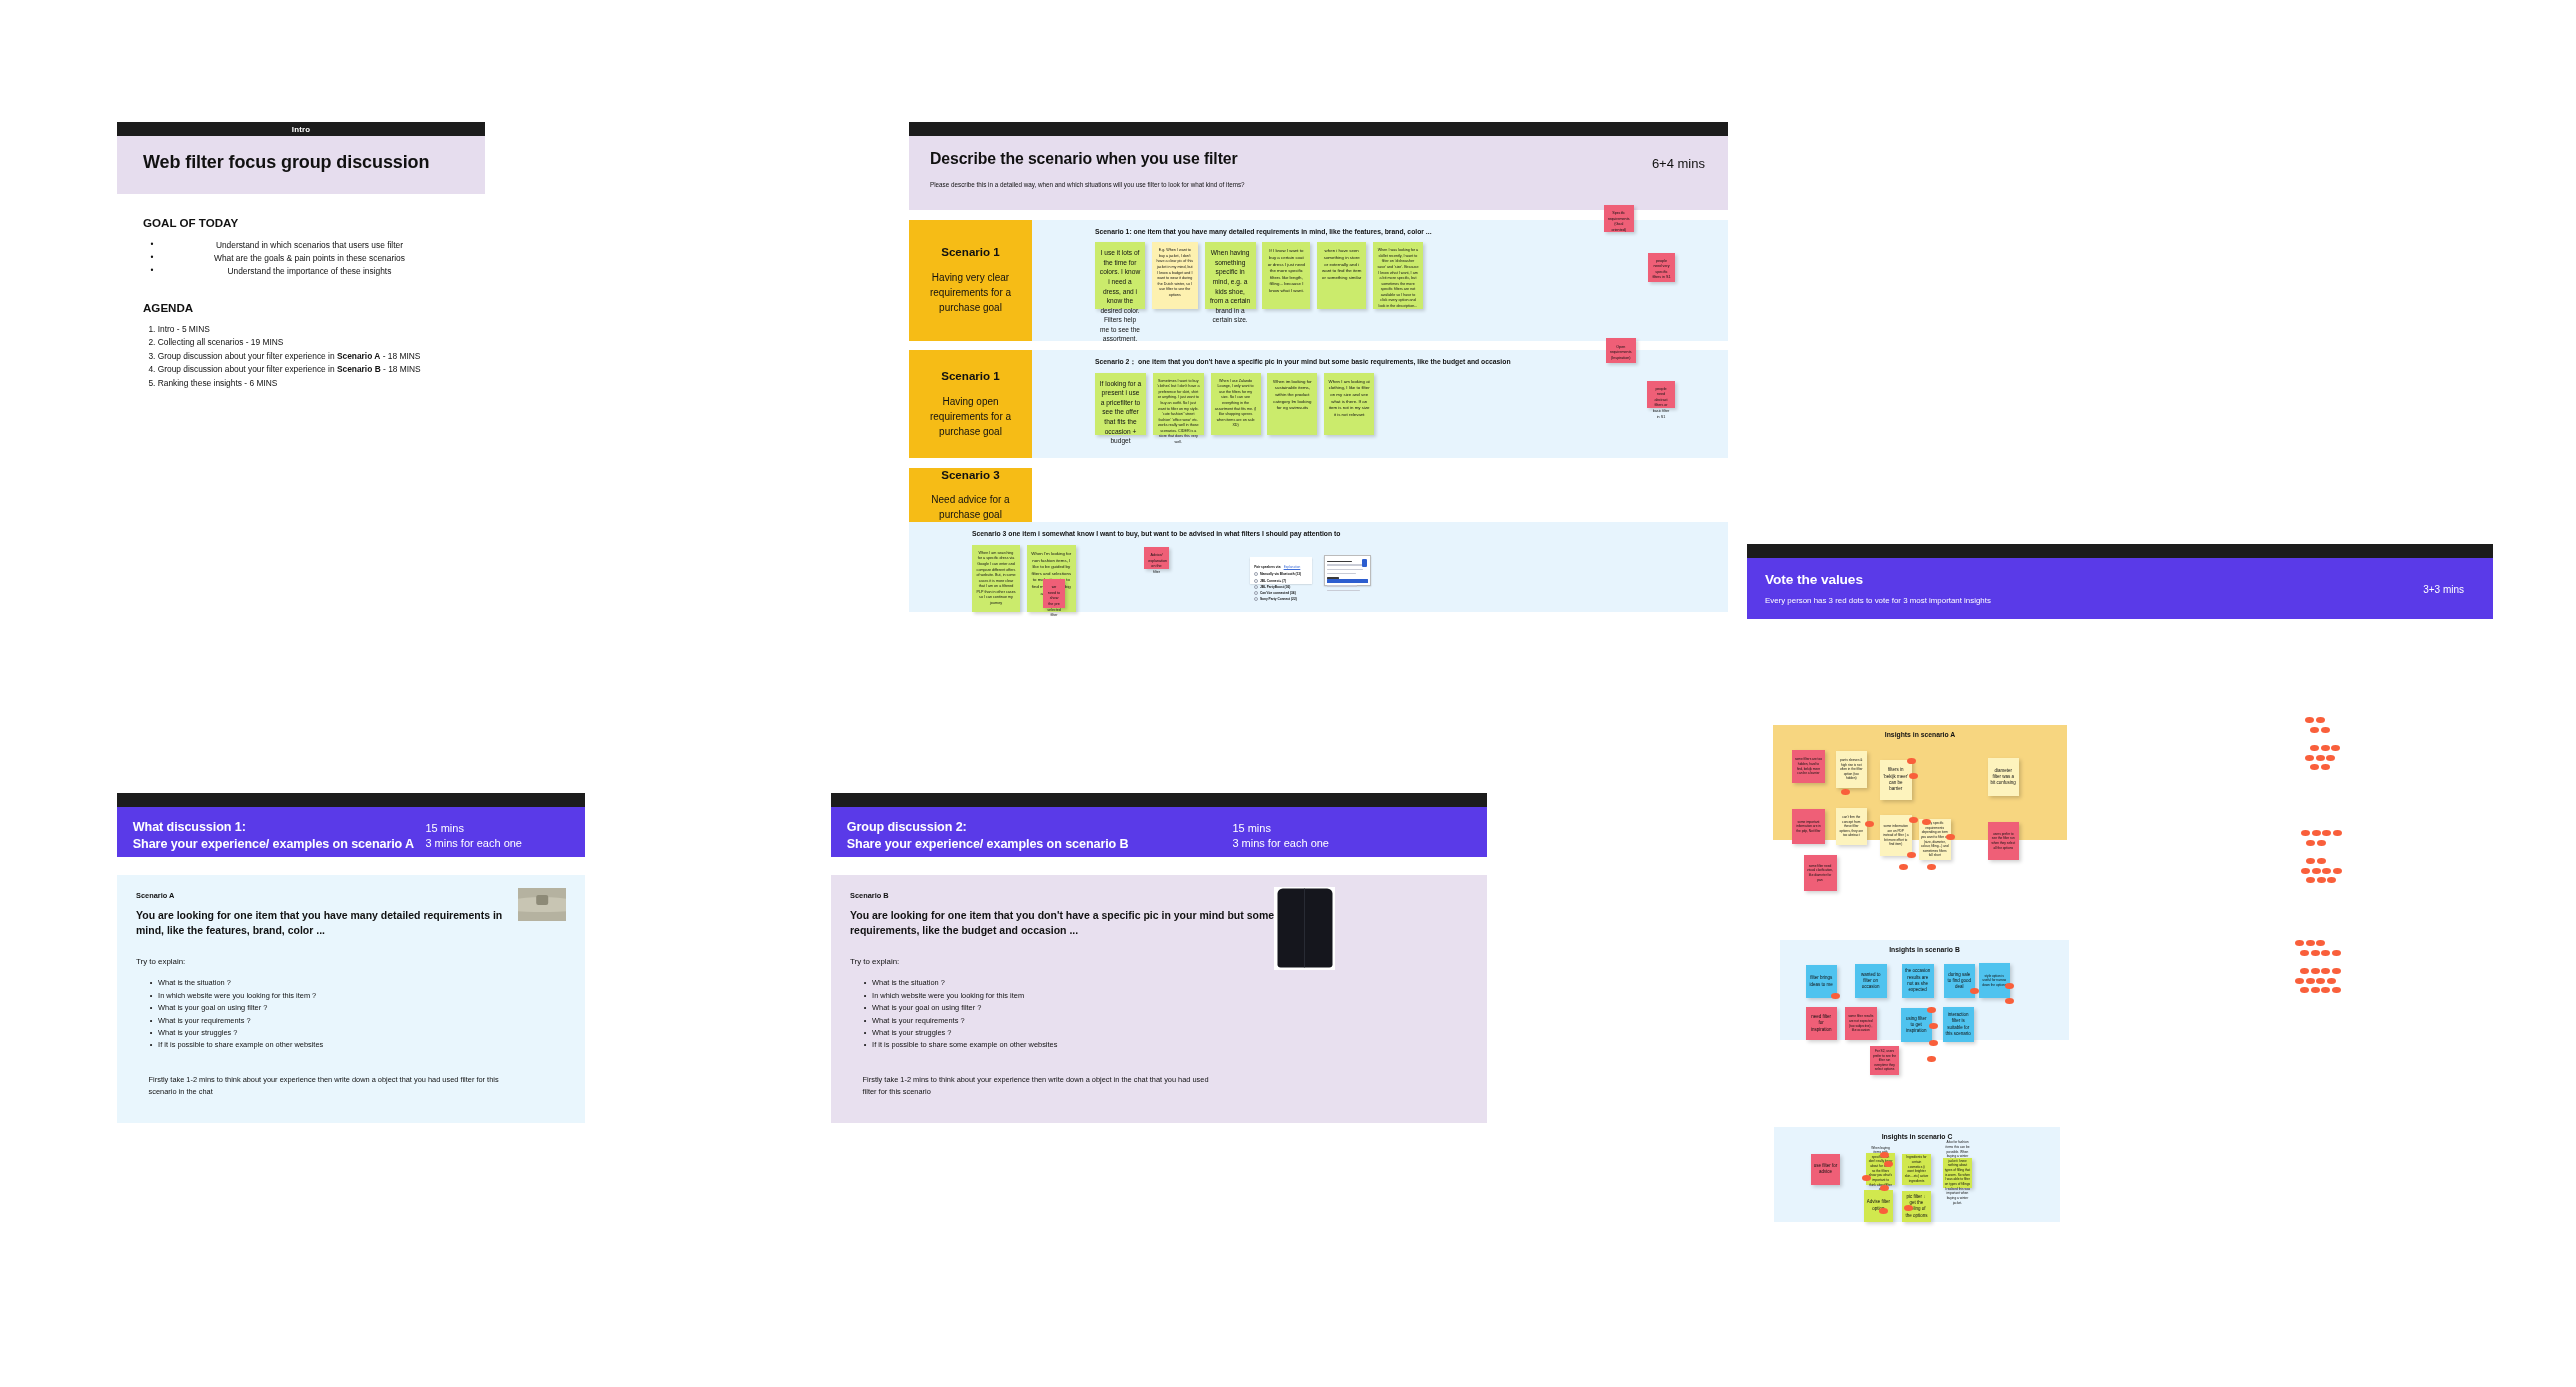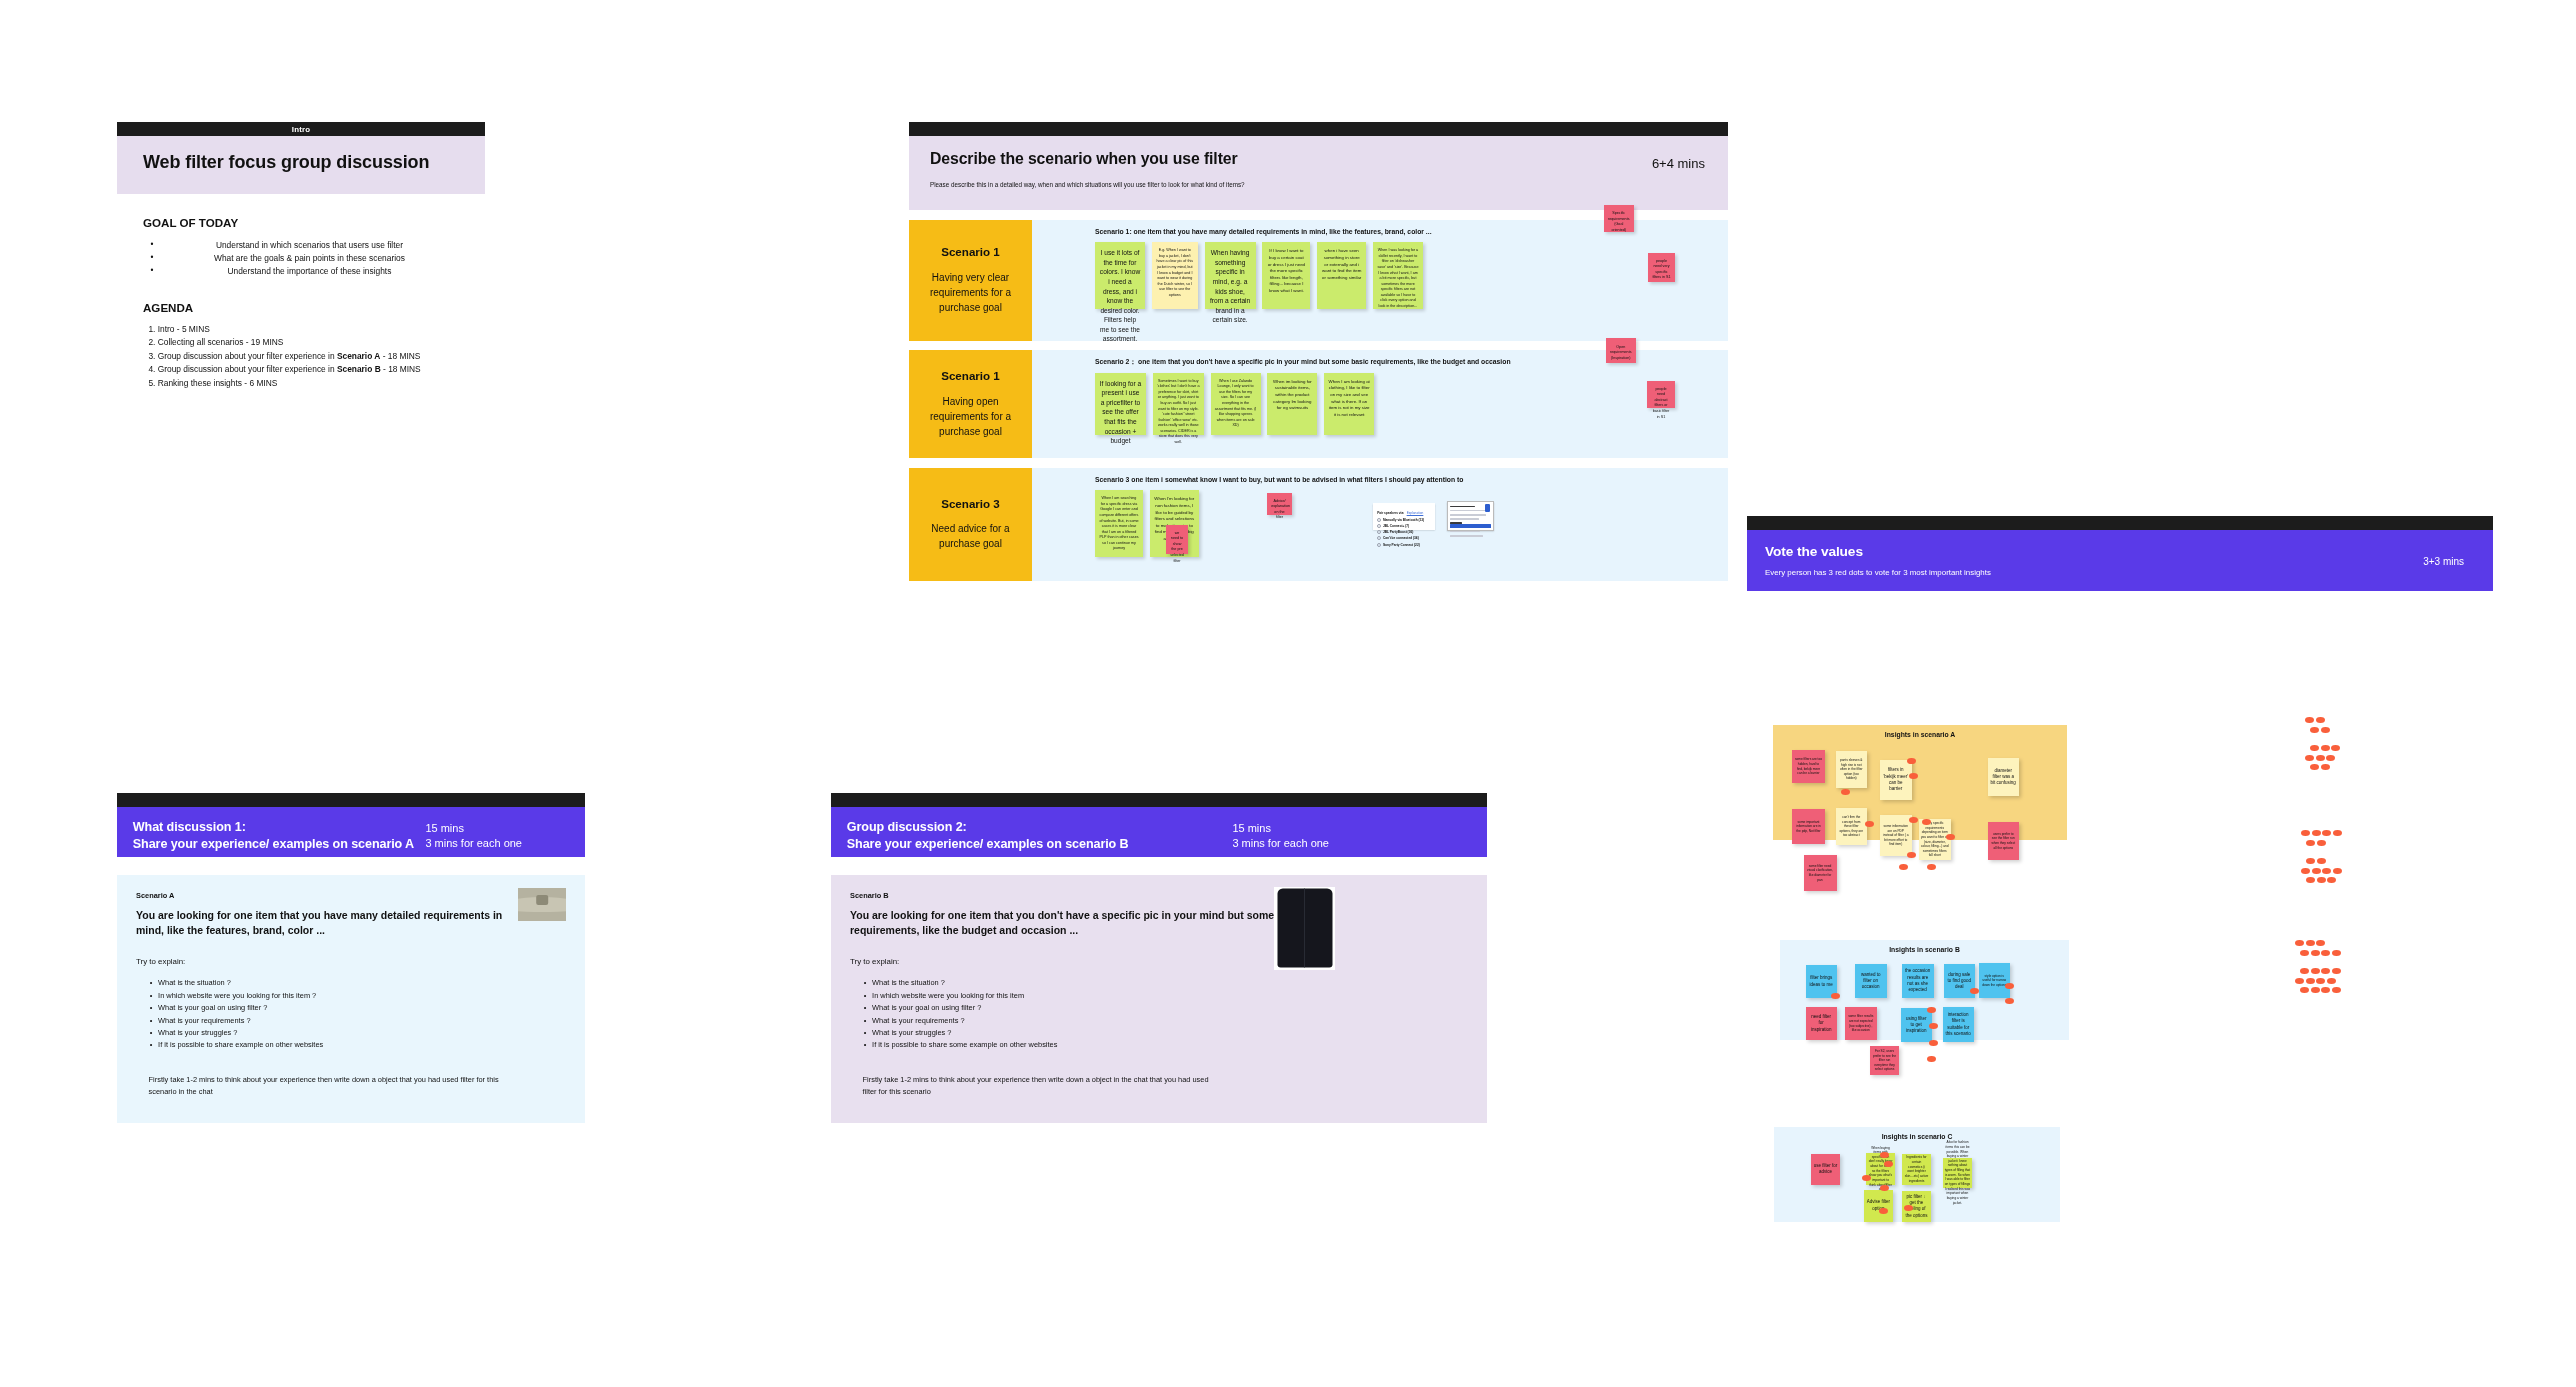--- a/index.html
+++ b/index.html
@@ -26,21 +26,21 @@
   .agenda li{font-size:8.4px;line-height:1.6;}
   .agenda b{font-weight:bold;}
   
   #slide-scen{left:909px;top:122px;width:819px;}
   #slide-scen .hdr{height:74px;padding:13.7px 21px 0 21px;}
   #slide-scen h1{font-size:15.8px;}
   #slide-scen .mins{right:23px;top:20px;font-size:13px;}
   .hdr-sub{font-size:6.3px;margin-top:13.7px;line-height:1.3;}
   .scen-row{display:flex;margin-top:9.5px;height:121px;}
   .scen-row.r2{height:108px;}
-  .scen-row.r3{height:113px;}
+  .scen-row.r3{height:113px;flex-direction:column;}
   .scen-tag{background:#f6bc16;width:123px;flex:none;display:flex;flex-direction:column;align-items:center;justify-content:center;text-align:center;padding:0 9.5px;box-sizing:border-box;}
   .scen-tag .t1{font-size:11.6px;font-weight:bold;margin-bottom:11.6px;}
   .scen-tag .t2{font-size:10px;line-height:1.5;}
   .scen-board{background:#e7f4fd;flex:1;position:relative;padding:7.4px 0 0 63px;box-sizing:border-box;}
   .board-title{font-size:6.8px;font-weight:bold;line-height:1.45;max-width:531px;}
   .notes{display:flex;gap:6.8px;margin-top:5.3px;align-items:flex-start;}
   .note{box-shadow:1.6px 2.1px 3.2px rgba(0,0,0,.17);text-align:center;box-sizing:border-box;padding:6.3px 4.2px;}
   .note.green{background:#cbeb6c;}
   .note.yellow{background:#fdf1b0;}
   .note.pink{background:#ef5f77;}
@@ -71,21 +71,21 @@
   .gd-list li{font-size:7.4px;line-height:1.68;position:relative;padding-left:8.4px;}
   .gd-list li:before{content:"\2022";position:absolute;left:0;}
   .gd-foot{font-size:7.4px;line-height:1.7;margin-top:22px;padding-left:12.6px;max-width:357px;}
   .thumb{position:absolute;background:#fff;overflow:hidden;}
   .pot{position:absolute;left:50%;top:58%;transform:translate(-50%,-50%);width:79px;height:38px;background:#b5b2a0;border-radius:3.2px 3.2px 18px 18px;}
   .pot-lid{position:absolute;left:50%;top:30%;transform:translateX(-50%);width:84px;height:14.7px;background:#c8c5b3;border-radius:50%/70% 70% 30% 30%;}
   .pot-knob{position:absolute;left:50%;top:22%;transform:translateX(-50%);width:11.6px;height:10.5px;background:#8d8a77;border-radius:2.1px;}
   .jacket{position:absolute;left:50%;top:50%;transform:translate(-50%,-50%);width:55px;height:79px;background:#15161d;border-radius:5.3px 5.3px 3.2px 3.2px;}
   .jacket:before{content:"";position:absolute;left:50%;top:0;width:1.1px;height:100%;background:#2a2c36;transform:translateX(-50%);}
   
-  #slide-vote{left:1747px;top:516px;width:746px;}
+  #slide-vote{left:1747px;top:544px;width:746px;}
   #slide-vote .hdr{height:61px;padding:13.7px 18px 0 18px;}
   #slide-vote h1{font-size:13.7px;}
   #slide-vote .mins{right:29px;top:26px;font-size:10px;}
   #slide-vote .vsub{font-size:7.9px;margin-top:9.5px;}
   .cluster{position:absolute;}
   .cluster-title{text-align:center;font-size:6.8px;font-weight:bold;padding-top:6.3px;}
   .pnote{position:absolute;box-shadow:1.6px 2.1px 3.7px rgba(0,0,0,.18);text-align:center;box-sizing:border-box;padding:4.2px 2.6px;display:flex;align-items:center;justify-content:center;}
   .pnote.pink{background:#ef5f77;}
   .pnote.cream{background:#fdf3bd;}
   .pnote.blue{background:#4fc3ef;}

